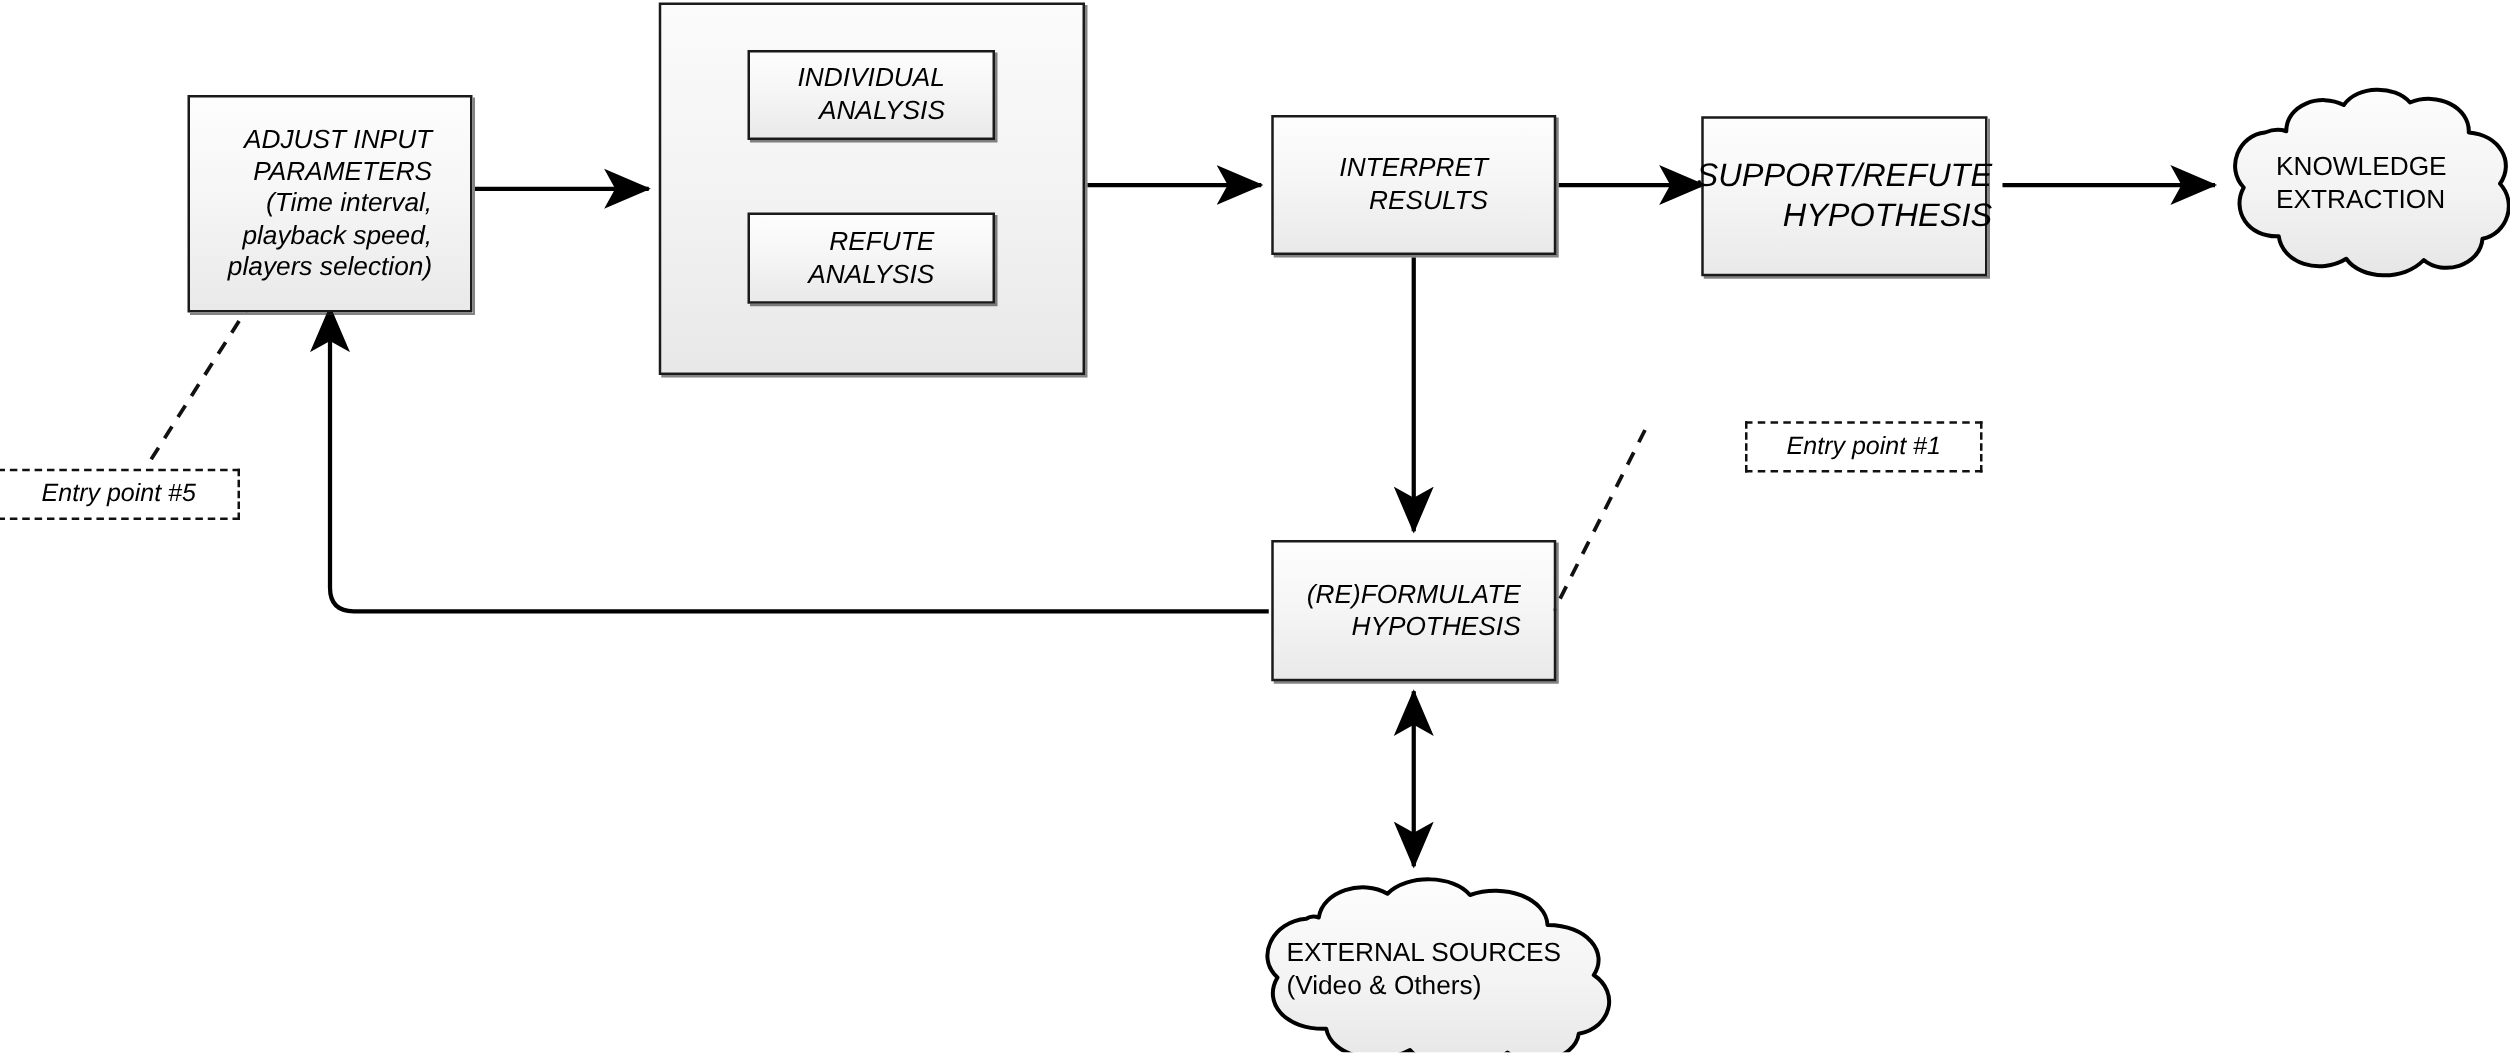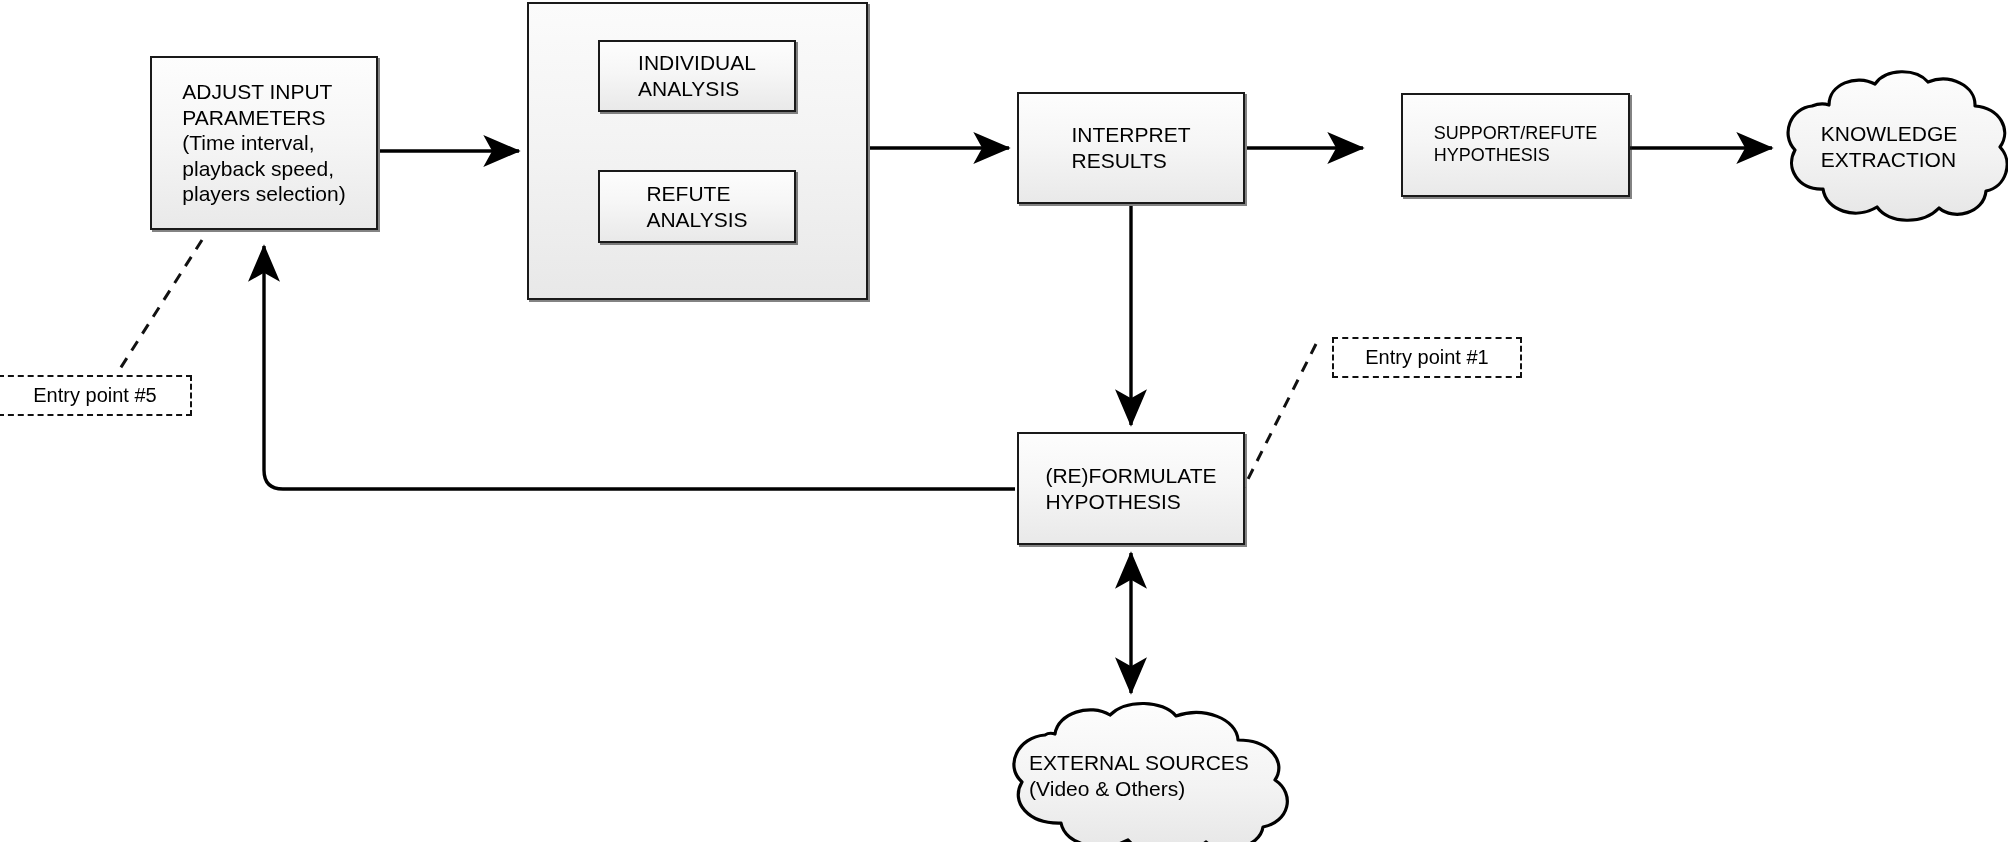--- a/index.html
+++ b/index.html
@@ -24,23 +24,24 @@
     width: 2008px;
     height: 842px;
     pointer-events: none;
   }
   .node {
     position: absolute;
     box-sizing: border-box;
     display: flex;
     align-items: center;
     justify-content: center;
-    text-align: left;
+    text-align: right;
     color: #000000;
     line-height: 1.22;
+    font-style: italic;
   }
   .boxnode {
     border: 2px solid #1a1a1a;
     background: linear-gradient(to bottom, #fdfdfd 0%, #f6f6f6 45%, #e9e9e9 100%);
     box-shadow: 2px 2px 0 rgba(30,30,30,0.55);
   }
   .groupbox {
     border: 2px solid #1a1a1a;
     background: linear-gradient(to bottom, #fbfbfb 0%, #f2f2f2 55%, #e8e8e8 100%);
     box-shadow: 2px 2px 0 rgba(30,30,30,0.55);
@@ -69,28 +70,28 @@
   .cloudnode .cloudlabel {
     position: relative;
     z-index: 2;
     text-align: left;
     color: #000;
     white-space: pre-line;
     line-height: 1.22;
   }
 
   
-  #node-adjust-input       { left:150px;  top:56px;   width:228px; height:174px; font-size:21px; }
+  #node-adjust-input       { left:150px;  top:76px;   width:228px; height:174px; font-size:21px; }
   #node-analysis-group     { left:527px;  top:2px;    width:341px; height:298px; }
   #node-individual-analysis{ left:598px;  top:40px;   width:198px; height:72px;  font-size:21px; }
   #node-group-analysis     { left:598px;  top:170px;  width:198px; height:73px;  font-size:21px; }
   #node-interpret-results  { left:1017px; top:92px;   width:228px; height:112px; font-size:21px; }
-  #node-support-refute     { left:1401px; top:93px;   width:229px; height:104px; font-size:18px; }
+  #node-support-refute     { left:1361px; top:93px;   width:229px; height:128px; font-size:26px; }
   #node-reformulate        { left:1017px; top:432px;  width:228px; height:113px; font-size:21px; }
-  #node-entry-point-1      { left:1332px; top:337px;  width:190px; height:41px;  font-size:20px; }
+  #node-entry-point-1      { left:1396px; top:337px;  width:190px; height:41px;  font-size:20px; }
   #node-entry-point-2      { left:-2px;   top:375px;  width:194px; height:41px;  font-size:20px; }
   #node-knowledge-extraction { left:1760px; top:68px;  width:258px; height:158px; font-size:21px; }
   #node-external-sources   { left:960px;  top:700px;  width:358px; height:152px; font-size:21px; }
 </style>
 </head>
 <body>
 
 <div id="canvas">
 
   <svg id="wires" viewBox="0 0 2008 842" width="2008" height="842" xmlns="http://www.w3.org/2000/svg">

